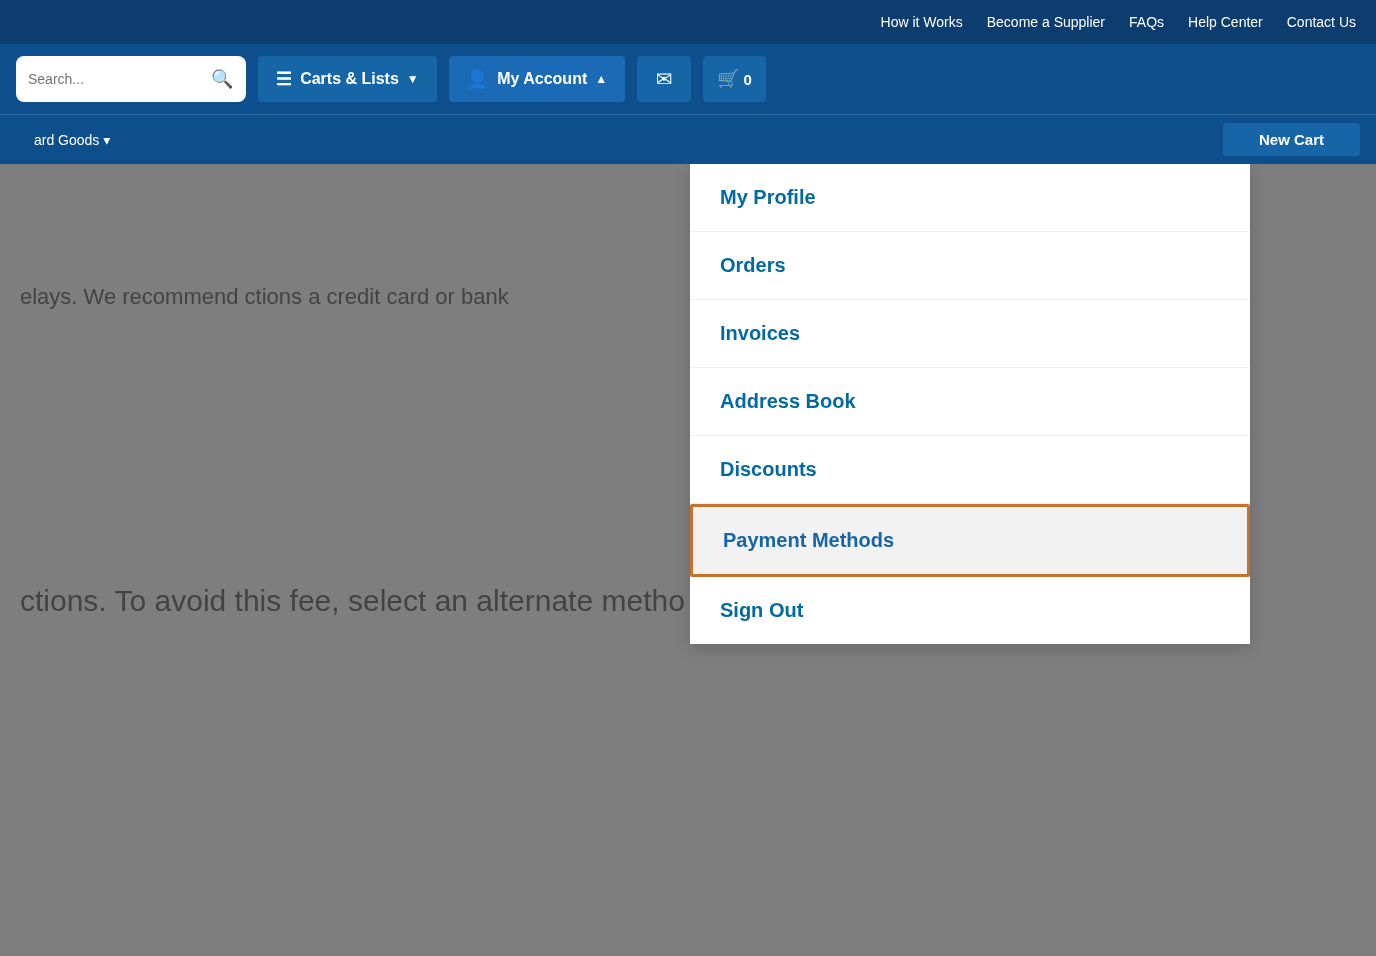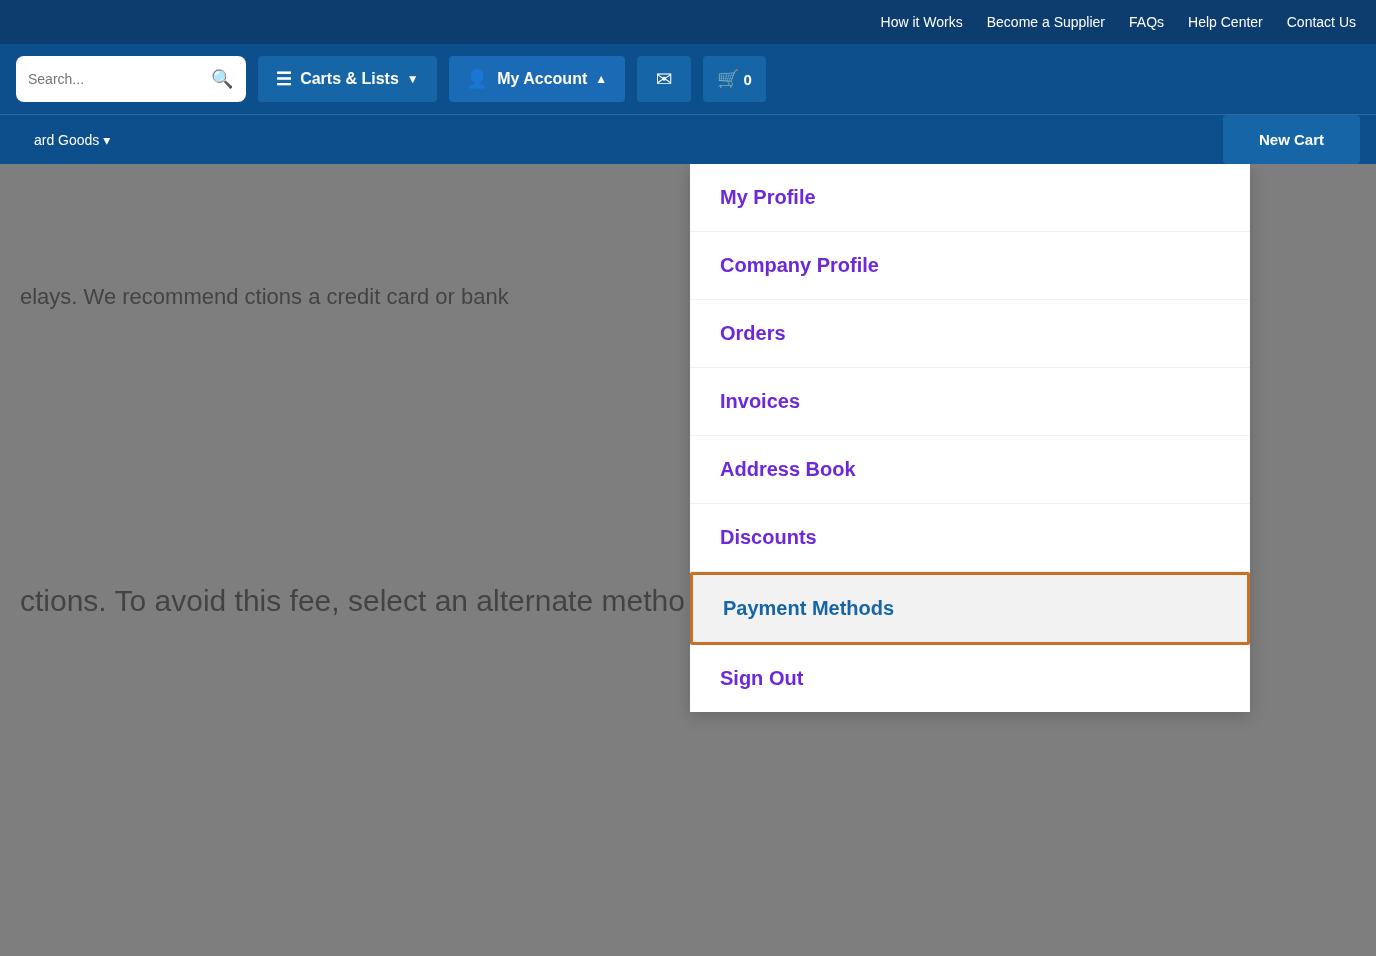--- a/index.html
+++ b/index.html
@@ -101,20 +101,21 @@
     }
     .cart-badge {
       font-size: 15px;
       font-weight: bold;
     }
 
     
     .secondary-nav {
       background: #0d4f8c;
       display: flex;
+      align-items: center;
       padding: 0 16px;
       height: 50px;
       border-top: 1px solid rgba(255,255,255,0.15);
     }
     .secondary-nav-item {
       color: white;
       font-size: 14px;
       padding: 0 18px;
       height: 100%;
       display: flex;
@@ -177,21 +178,21 @@
       top: 0;
       left: 690px;
       width: 560px;
       background: white;
       z-index: 10;
       box-shadow: 0 4px 16px rgba(0,0,0,0.18);
     }
     .dropdown-item {
       padding: 22px 30px;
       font-size: 20px;
-      color: #6d28d9;
+      color: #0369a1;
       font-weight: 600;
       cursor: pointer;
       border-bottom: 1px solid #f0f0f0;
     }
     .dropdown-item.highlighted {
       background: #f2f2f2;
       color: #1565a7;
       border: 3px solid #c8712a;
       border-radius: 2px;
     }
@@ -258,23 +259,20 @@
 
   <div class="body-text-line2">
     <span>ctions. To avoid this fee, select an alternate metho</span>
   </div>
 
   <div class="dropdown-menu">
     <div class="dropdown-item">
       <span>My Profile</span>
     </div>
     <div class="dropdown-item">
-      <span>Company Profile</span>
-    </div>
-    <div class="dropdown-item">
       <span>Orders</span>
     </div>
     <div class="dropdown-item">
       <span>Invoices</span>
     </div>
     <div class="dropdown-item">
       <span>Address Book</span>
     </div>
     <div class="dropdown-item">
       <span>Discounts</span>

